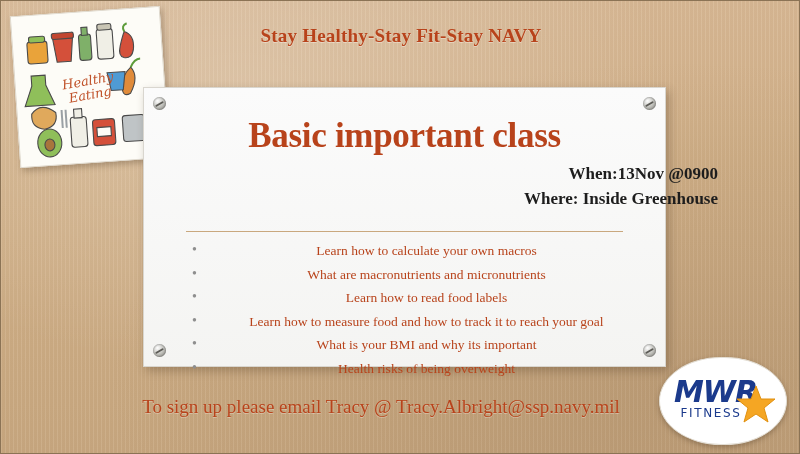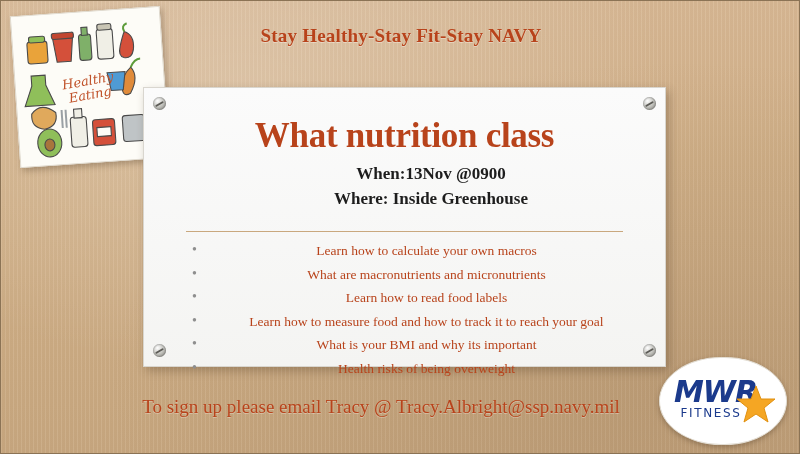--- a/index.html
+++ b/index.html
@@ -123,21 +123,21 @@
     text-align: center;
     color: #b8431b;
     font-size: 35px;
     font-weight: bold;
     letter-spacing: -0.3px;
   }
   #when-line, #where-line {
     position: absolute;
     left: 0;
     width: 574px;
-    text-align: center;
+    text-align: right;
     color: #1d1d1d;
     font-size: 17px;
     font-weight: bold;
   }
   #when-line  { top: 76px; }
   #where-line { top: 101px; }
 
   #divider {
     position: absolute;
     left: 42px;
@@ -289,21 +289,21 @@
       <div>Eating</div>
     </div>
   </div>
 
   <div id="board">
     <span class="screw" id="screw-tl"></span>
     <span class="screw" id="screw-tr"></span>
     <span class="screw" id="screw-bl"></span>
     <span class="screw" id="screw-br"></span>
 
-    <div id="board-title">What nutrition class</div>
+    <div id="board-title">Basic important class</div>
     <div id="when-line">When:13Nov @0900</div>
     <div id="where-line">Where: Inside Greenhouse</div>
 
     <div id="divider"></div>
 
     <ul id="bullets">
       <li>Learn how to calculate your own macros</li>
       <li>What are macronutrients and micronutrients</li>
       <li>Learn how to read food labels</li>
       <li>Learn how to measure food and how to track it to reach your goal</li>

